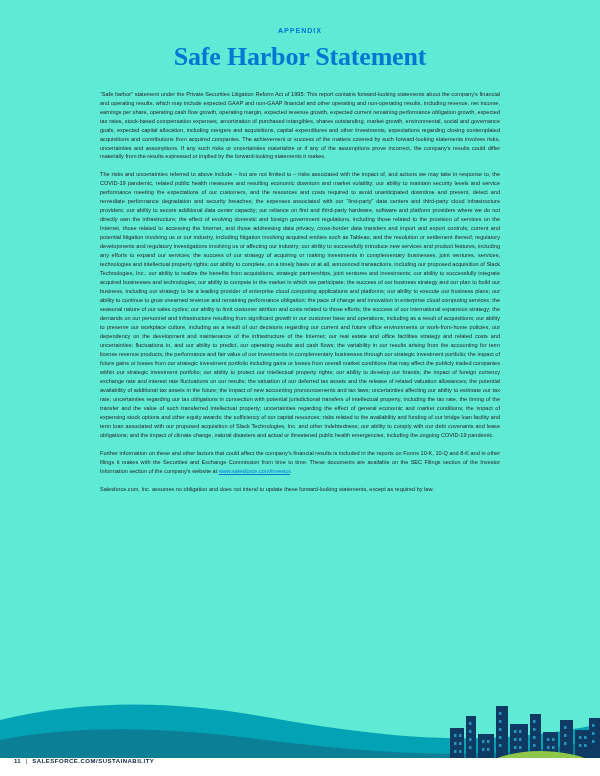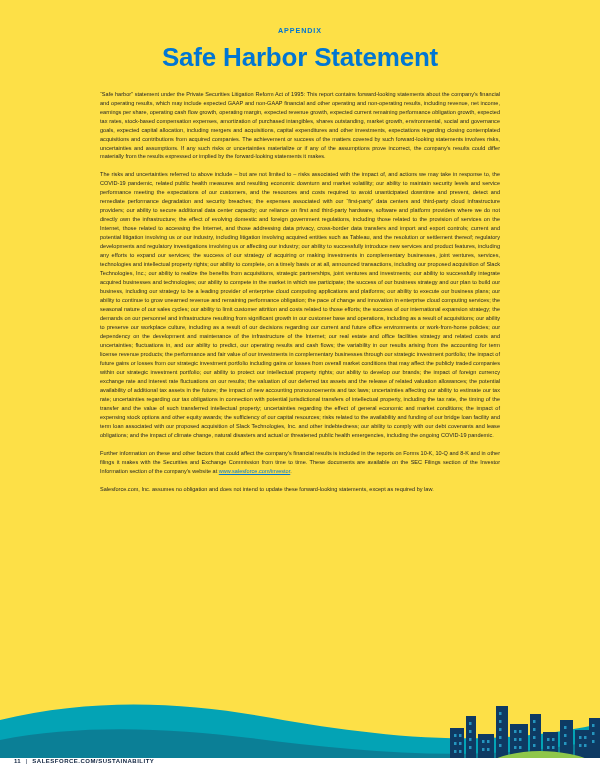--- a/index.html
+++ b/index.html
@@ -12,21 +12,21 @@
     height: 776px;
     position: relative;
     overflow: hidden;
     font-family: "Liberation Sans", sans-serif;
     color: #2b2b2b;
   }
 
   .page {
     position: absolute;
     inset: 0;
-    background: #fde047;
+    background: #5eead4;
   }
 
   .content {
     position: absolute;
     left: 0; right: 0;
     top: 0;
     padding: 26px 100px 0 100px;
   }
 
   .eyebrow {
@@ -39,20 +39,21 @@
   }
 
   .title {
     text-align: center;
     color: #0176d3;
     font-size: 26px;
     font-weight: bold;
     letter-spacing: -0.2px;
     margin: 0 0 18px 0;
     line-height: 1.1;
+    font-family: Liberation Serif, serif;
   }
 
   .body-col {
     padding: 0 0px;
   }
 
   p.para {
     font-size: 5.55px;
     line-height: 1.62;
     text-align: justify;

